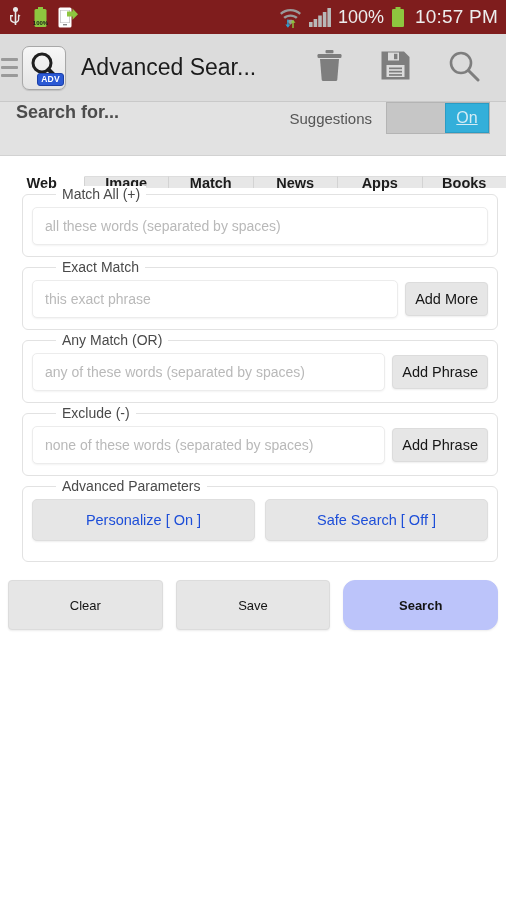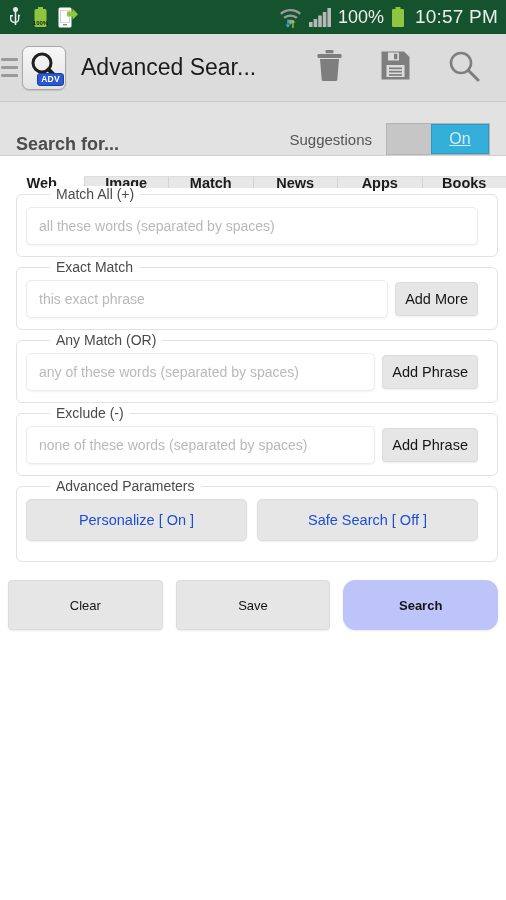--- a/index.html
+++ b/index.html
@@ -6,21 +6,21 @@
   html, body {
     width: 506px; height: 900px;
     background: #ffffff;
     font-family: "Liberation Sans", sans-serif;
     overflow: hidden;
   }
   #app { position: relative; width: 506px; height: 900px; background: #fff; }
 
   
   .statusbar {
-    height: 34px; background: #14532d; color: #e8e8e8;
+    height: 34px; background: #7f1d1d; color: #e8e8e8;
     display: flex; align-items: center; padding: 0 8px;
     position: relative;
   }
   .sb-left { display: flex; align-items: center; gap: 10px; }
   .sb-right { display: flex; align-items: center; gap: 7px; margin-left: auto; }
   .sb-time { font-size: 19px; color: #ededed; letter-spacing: .2px; padding-left: 3px;}
   .sb-pct { font-size: 18px; color: #ededed; }
   .statusbar svg { display: block; }
 
   
@@ -48,33 +48,33 @@
   .apptitle {
     font-size: 23px; color: #1b1b1b; margin-left: 15px;
     white-space: nowrap; overflow: hidden; flex: none;
   }
   .ab-actions { margin-left: auto; display: flex; align-items: center; gap: 38px; padding-right: 26px; }
   .ab-actions .ic { cursor: pointer; display: block; }
 
   
   .searchfor {
     height: 54px; background: #e2e2e2;
-    display: flex; align-items: flex-end; padding: 0 16px;
+    display: flex; align-items: flex-start; padding: 0 16px;
     border-bottom: 1px solid #d2d2d2;
   }
   .searchfor .label { font-size: 18px; font-weight: bold; color: #4c4c4c; }
   .sugg-wrap { margin-left: auto; display: flex; align-items: center; gap: 14px; }
   .sugg-label { font-size: 15px; color: #555; }
   .toggle {
     width: 104px; height: 32px; background: #c6c6c6;
     display: flex; align-items: stretch; border: 1px solid #b4b4b4;
     position: relative; cursor: pointer;
   }
   .toggle .knob {
-    margin-left: auto; width: 58px; background: #33afda;
+    margin-left: auto; width: 44px; background: #33afda;
     display: flex; align-items: center; justify-content: center;
     color: #d6ecf5; font-size: 16px;
     border: 1px solid #2a9cc4;
     text-decoration: underline;
   }
 
   
   .tabs { display: flex; background: #fff; height: 32px; align-items: stretch; padding-top: 20px;}
   .tab {
     flex: 1; background: #e7e7e7; border-right: 1px solid #d3d3d3;
@@ -82,21 +82,21 @@
     font-size: 14.5px; font-weight: bold; color: #1c1c1c; cursor: pointer;
     border-top: 1px solid #ddd;
   }
   .tab:last-child { border-right: none; }
   .tab.active { background: #ffffff; border-top-color: #fff; }
 
   
   .content { background: #fff; padding: 6px 8px 0 8px; }
   .fieldset {
     position: relative; border: 1px solid #e2e2e2; border-radius: 6px;
-    margin: 0 0 10px 8px; padding: 12px 19px 11px 9px;
+    margin: 0 0 10px 14px; padding: 12px 9px 11px 9px;
   }
   .legend {
     position: absolute; top: -9px; left: 33px; background: #fff;
     padding: 0 6px; font-size: 14px; color: #4a4a4a;
   }
   .row { display: flex; align-items: center; gap: 7px; }
   .tinput {
     flex: 1; height: 38px; border: 1px solid #ececec; border-radius: 5px;
     background: #fff; padding: 0 12px; font-size: 14px; color: #222;
     box-shadow: 0 1px 2px rgba(0,0,0,.05);

